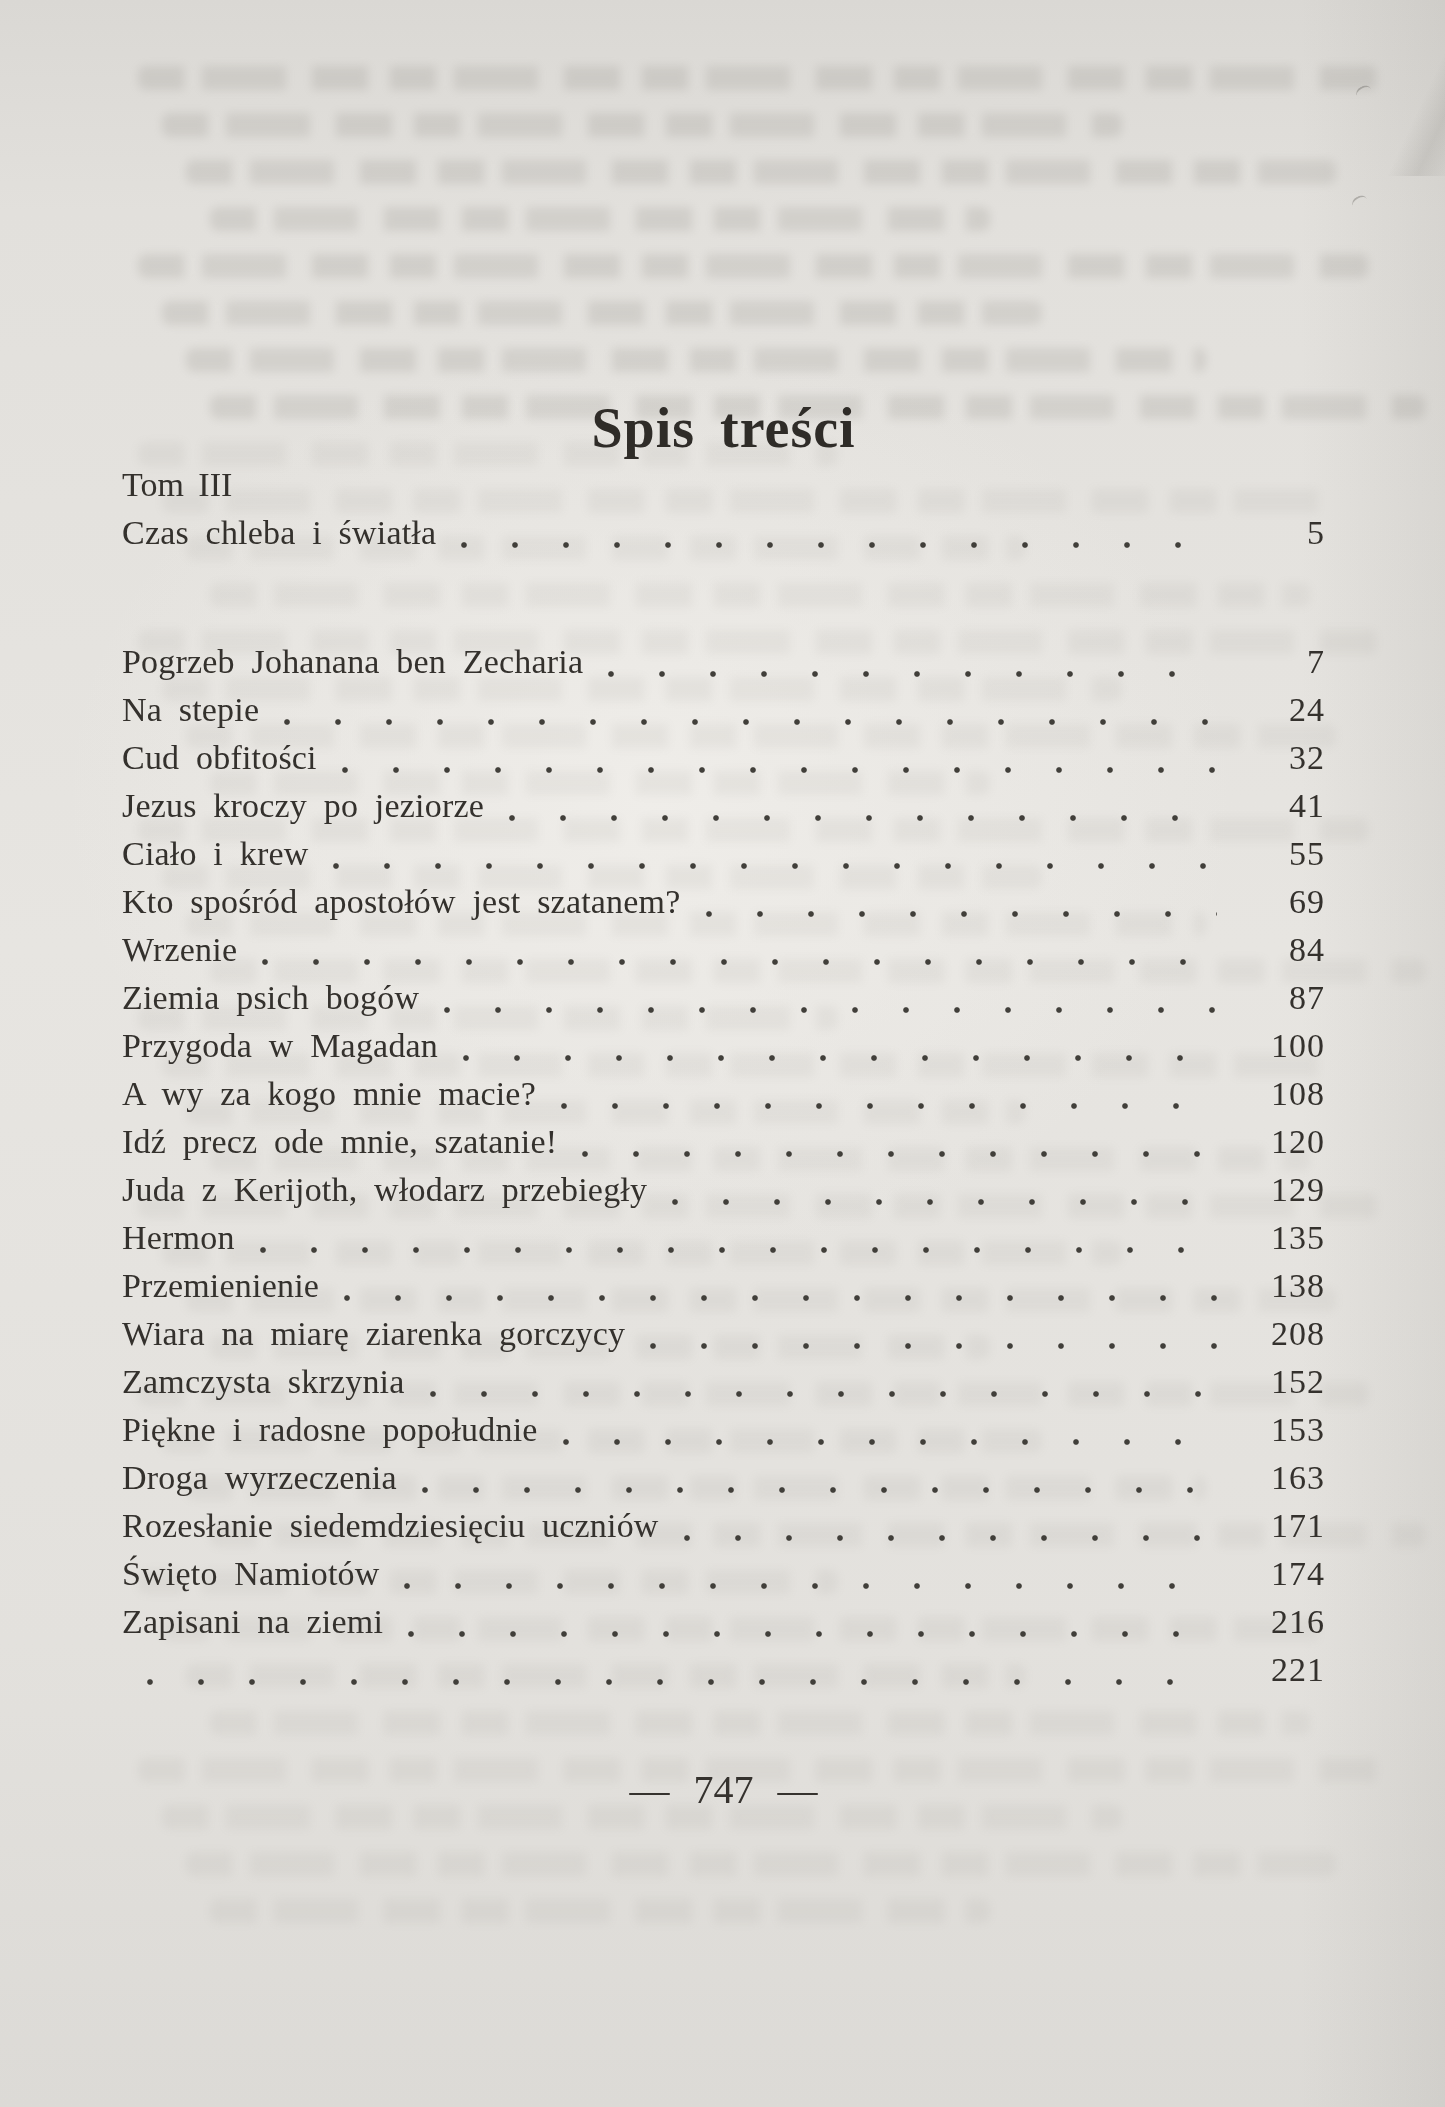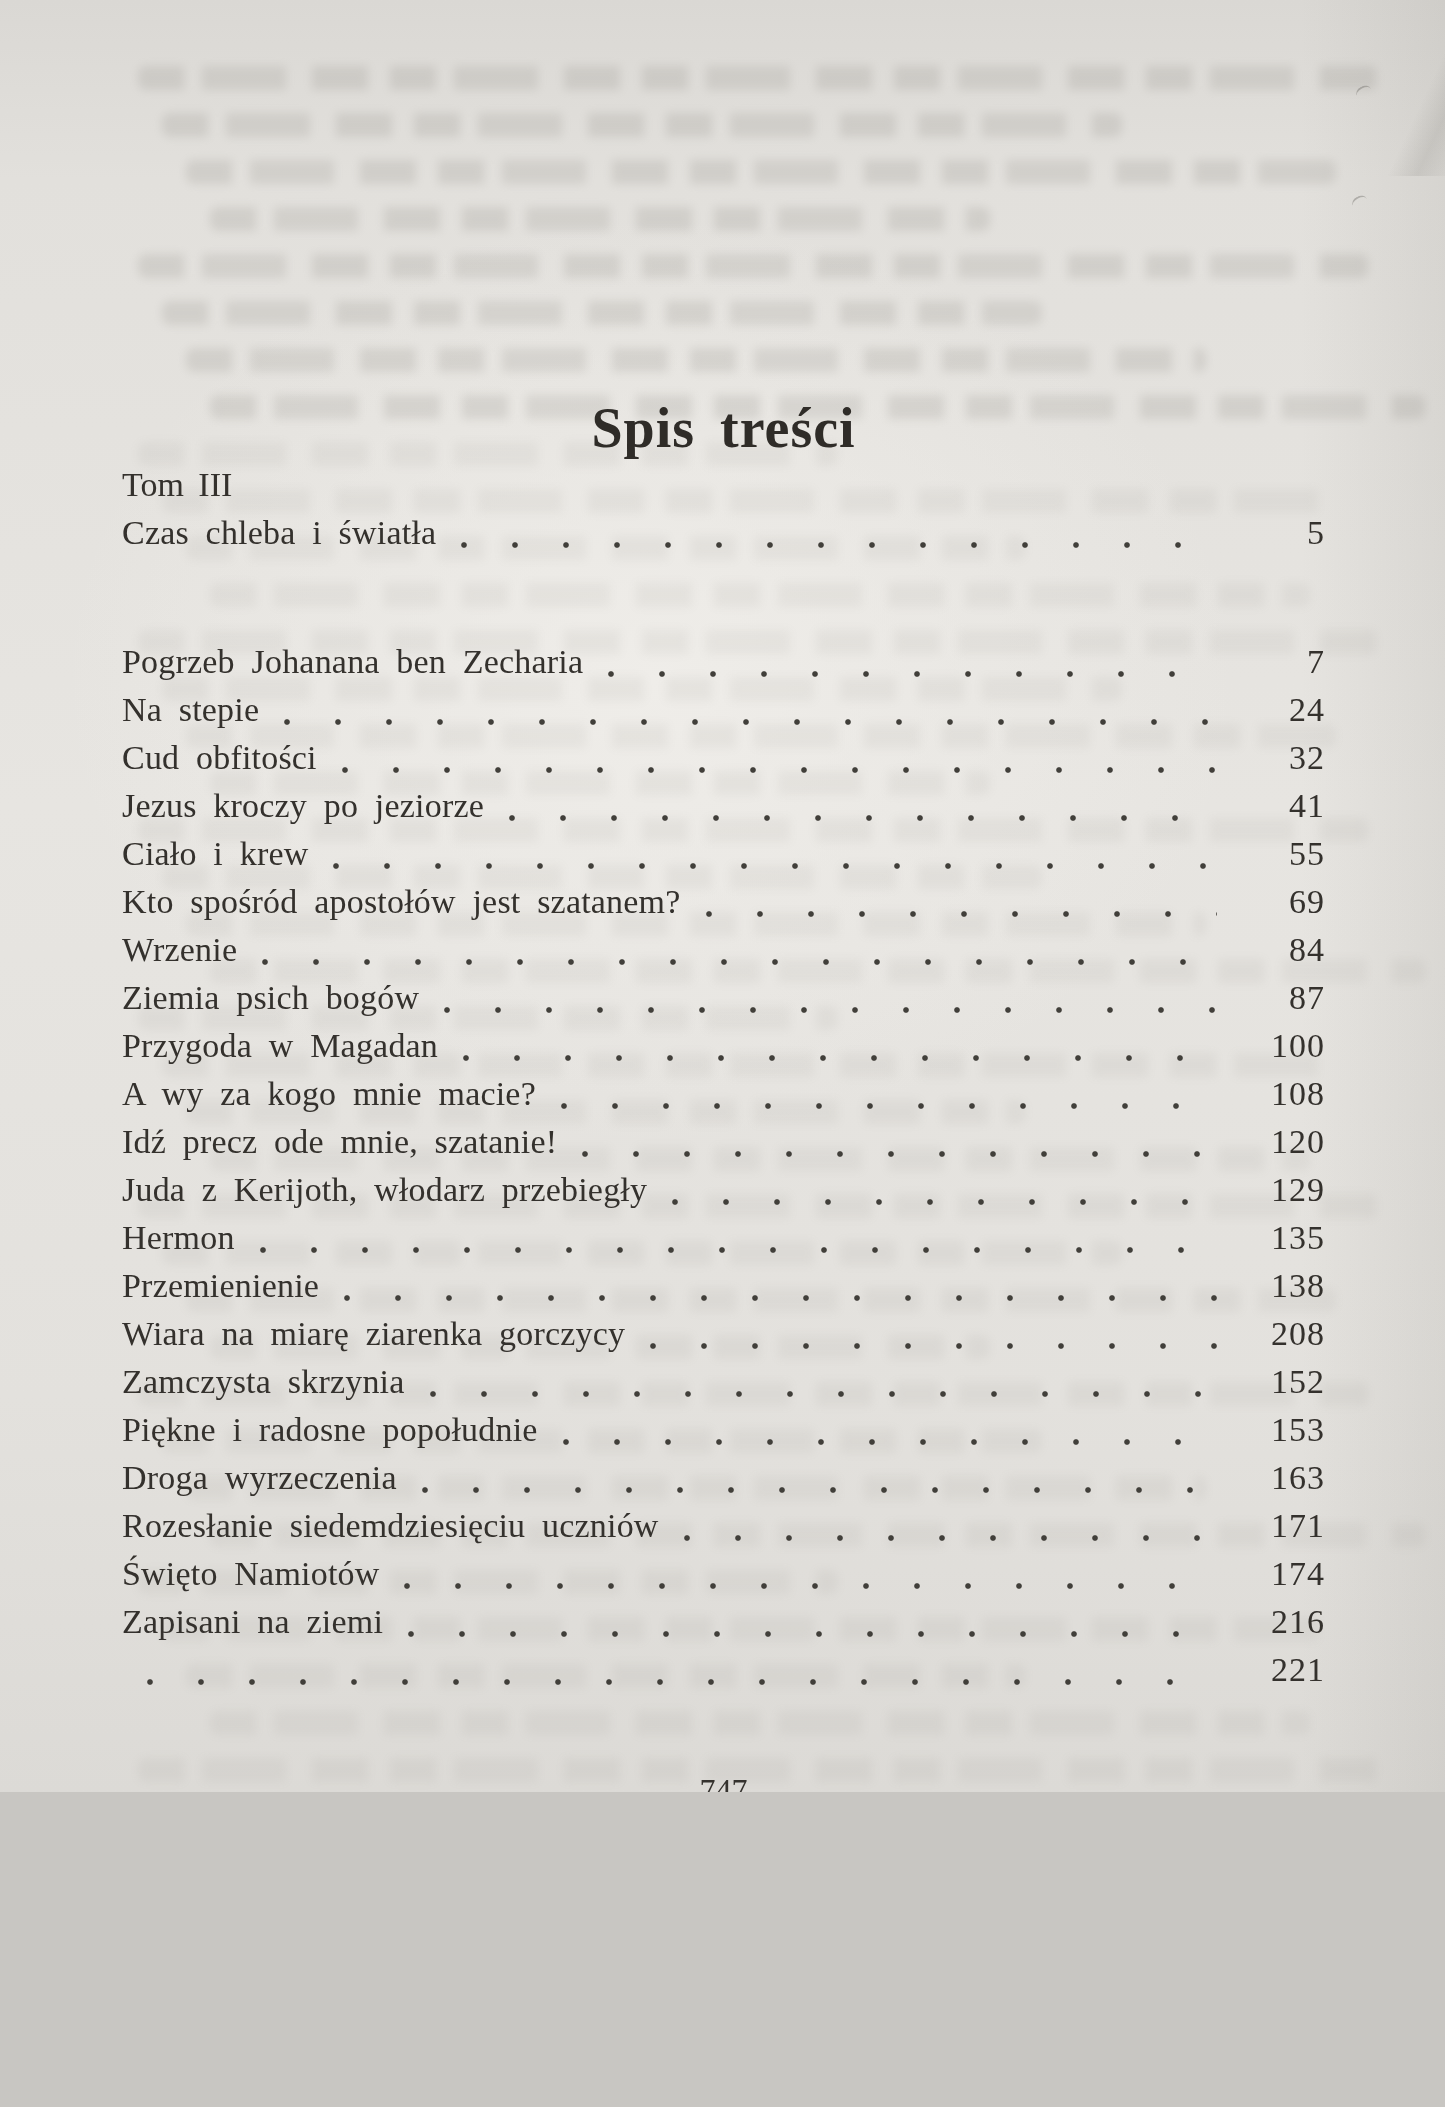--- a/index.html
+++ b/index.html
@@ -3,21 +3,21 @@
 <meta charset="utf-8">
 <style>
   html, body {
     margin: 0;
     padding: 0;
     background: #c8c6c2;
   }
   .page {
     position: relative;
     width: 1445px;
-    height: 1792px;
+    height: 2107px;
     overflow: hidden;
     font-family: "Liberation Serif", "DejaVu Serif", serif;
     color: #34312d;
     background:
       radial-gradient(ellipse 950px 750px at 45% 38%, rgba(240,238,234,0.9) 0%, rgba(240,238,234,0) 62%),
       linear-gradient(90deg, rgba(0,0,0,0) 90%, rgba(110,108,102,0.10) 100%),
       linear-gradient(180deg, #dad8d4 0%, #e2e0dc 10%, #e7e5e1 45%, #e3e1dd 78%, #dcdad6 100%);
   }
   
   .bleed {
@@ -106,21 +106,21 @@
     min-width: 92px;
     text-align: right;
     letter-spacing: 1px;
   }
   .toc-list {
     margin-top: 81px;
   }
   .footer {
     margin-top: 75px;
     text-align: center;
-    font-size: 32px;
+    font-size: 40px;
     line-height: 48px;
     word-spacing: 14px;
     color: #35322e;
   }
 </style>
 </head>
 <body>
 
 <div class="page">
 

